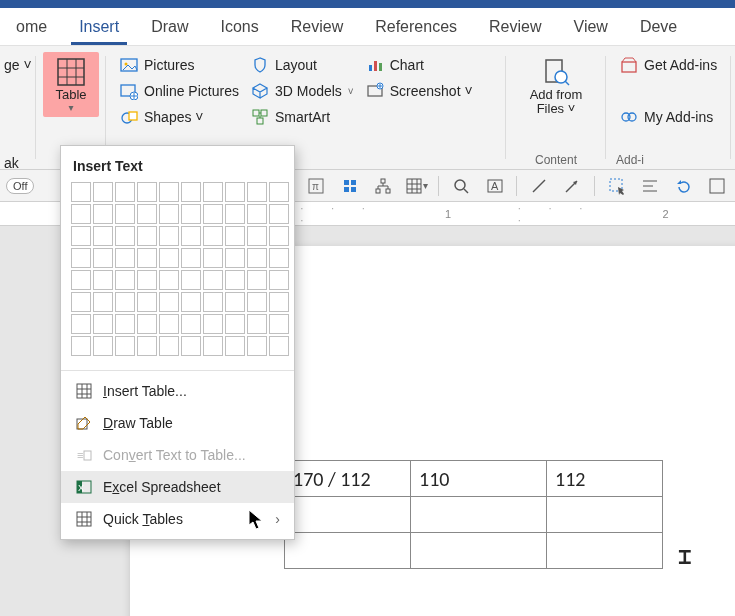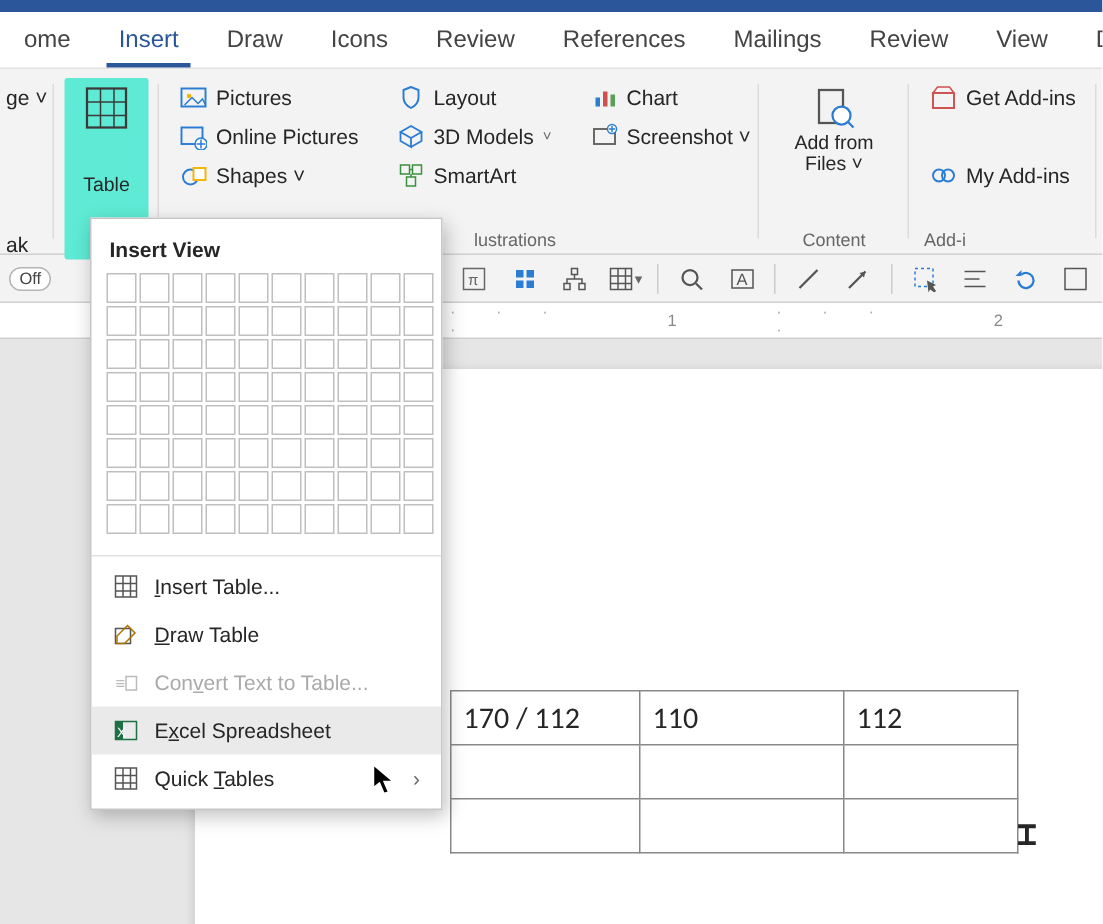--- a/index.html
+++ b/index.html
@@ -75,21 +75,21 @@
   .vbtn {
     display: flex;
     flex-direction: column;
     align-items: center;
     padding: 4px 6px;
     border-radius: 2px;
     cursor: pointer;
     font-size: 13px;
     line-height: 1.1;
   }
-  .vbtn.sel { background: #5eead4; gap: 28px; }
+  .vbtn.sel { background: #fca5a5; }
   .caret { font-size: 10px; color: #666; }
   .ic32 { width: 32px; height: 32px; display: flex; align-items: center; justify-content: center; }
   .hbtn {
     display: flex;
     align-items: center;
     gap: 6px;
     padding: 2px 4px;
     cursor: pointer;
     height: 26px;
     font-size: 14px;
@@ -147,21 +147,21 @@
     position: absolute;
     left: 130px;
     top: 20px;
     width: 700px;
     height: 800px;
     background: #fff;
     box-shadow: 0 2px 8px rgba(0,0,0,.15);
   }
   .doc-table {
     position: absolute;
-    left: 300px; 
+    left: 284px; 
     top: 460px - (8+38+124+32+24);
   }
   
   .doc-table { top: 234px; }
   .doc-table table {
     border-collapse: collapse;
   }
   .doc-table td {
     border: 1px solid #888;
     height: 36px;
@@ -229,21 +229,20 @@
 
 <div class="titlebar"></div>
 
 <div class="tabs">
   <div class="tab">ome</div>
   <div class="tab active">Insert</div>
   <div class="tab">Draw</div>
   <div class="tab">Icons</div>
   <div class="tab">Review</div>
   <div class="tab">References</div>
-  <div class="tab">Mailings</div>
   <div class="tab">Review</div>
   <div class="tab">View</div>
   <div class="tab">Deve</div>
 </div>
 
 <div class="ribbon">
 
   <div class="group" style="width:36px; padding-left:0;">
     <div class="stack" style="gap:11px;">
       <div class="hbtn">ge ˅</div>
@@ -262,21 +261,21 @@
             <line x1="11" y1="2" x2="11" y2="28" stroke="#3a3a3a"></line>
             <line x1="20" y1="2" x2="20" y2="28" stroke="#3a3a3a"></line>
           </svg>
       </span>
       <span>Table</span>
       <span class="caret">▾</span>
     </div>
   </div>
 
   <div class="group" style="width:400px;">
-    <div class="row" style="gap:18px;">
+    <div class="row" style="gap:4px;">
       <div class="stack">
         <div class="hbtn">
           <span class="ic">
               <svg width="18" height="18">
                 <rect x="1" y="3" width="16" height="12" fill="none" stroke="#2b7cd3" stroke-width="1.3"></rect>
                 <circle cx="6" cy="8" r="1.5" fill="#f5b400"></circle>
                 <path d="M3 14 L8 9 L12 13 L15 10 L17 14" fill="none" stroke="#2b7cd3"></path>
               </svg>
             </span>
           <span>Pictures</span>
@@ -347,21 +346,20 @@
               <svg width="18" height="18">
                 <rect x="2" y="4" width="14" height="10" fill="none" stroke="#666" stroke-width="1.3"></rect>
                 <circle cx="14" cy="4" r="3" fill="#fff" stroke="#2b7cd3"></circle>
                 <path d="M14 2 v4 M12 4 h4" stroke="#2b7cd3"></path>
               </svg>
             </span>
           <span>Screenshot ˅</span>
         </div>
       </div>
     </div>
-    <div class="group-label" style="text-align:left; padding-left:200px;">lustrations</div>
   </div>
 
   <div class="group" style="width:100px; align-items:center;">
     <div class="vbtn">
       <span class="ic32">
           <svg width="30" height="30">
             <rect x="5" y="3" width="16" height="22" fill="none" stroke="#555" stroke-width="1.5"></rect>
             <circle cx="20" cy="20" r="6" fill="#fff" stroke="#2b7cd3" stroke-width="1.5"></circle>
             <line x1="24" y1="24" x2="28" y2="28" stroke="#2b7cd3" stroke-width="1.5"></line>
           </svg>
@@ -514,21 +512,21 @@
             <td class="c1"></td>
             <td class="c2"></td>
           </tr>
     </tbody>
       </table>
   </div>
   <div class="cursor-mark">⌶</div>
 </div>
 
 <div class="dropdown">
-  <div class="dd-title">Insert View</div>
+  <div class="dd-title">Insert Text</div>
   <div class="grid">
       <div class="cell"></div>
       <div class="cell"></div>
       <div class="cell"></div>
       <div class="cell"></div>
       <div class="cell"></div>
       <div class="cell"></div>
       <div class="cell"></div>
       <div class="cell"></div>
       <div class="cell"></div>

